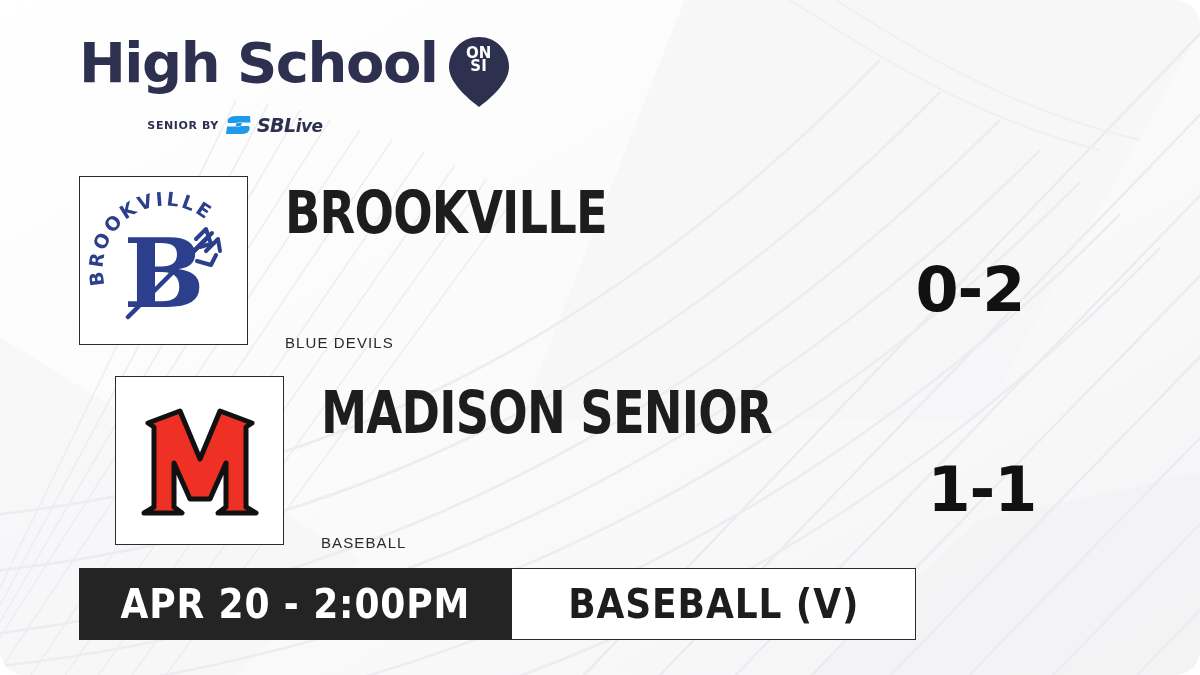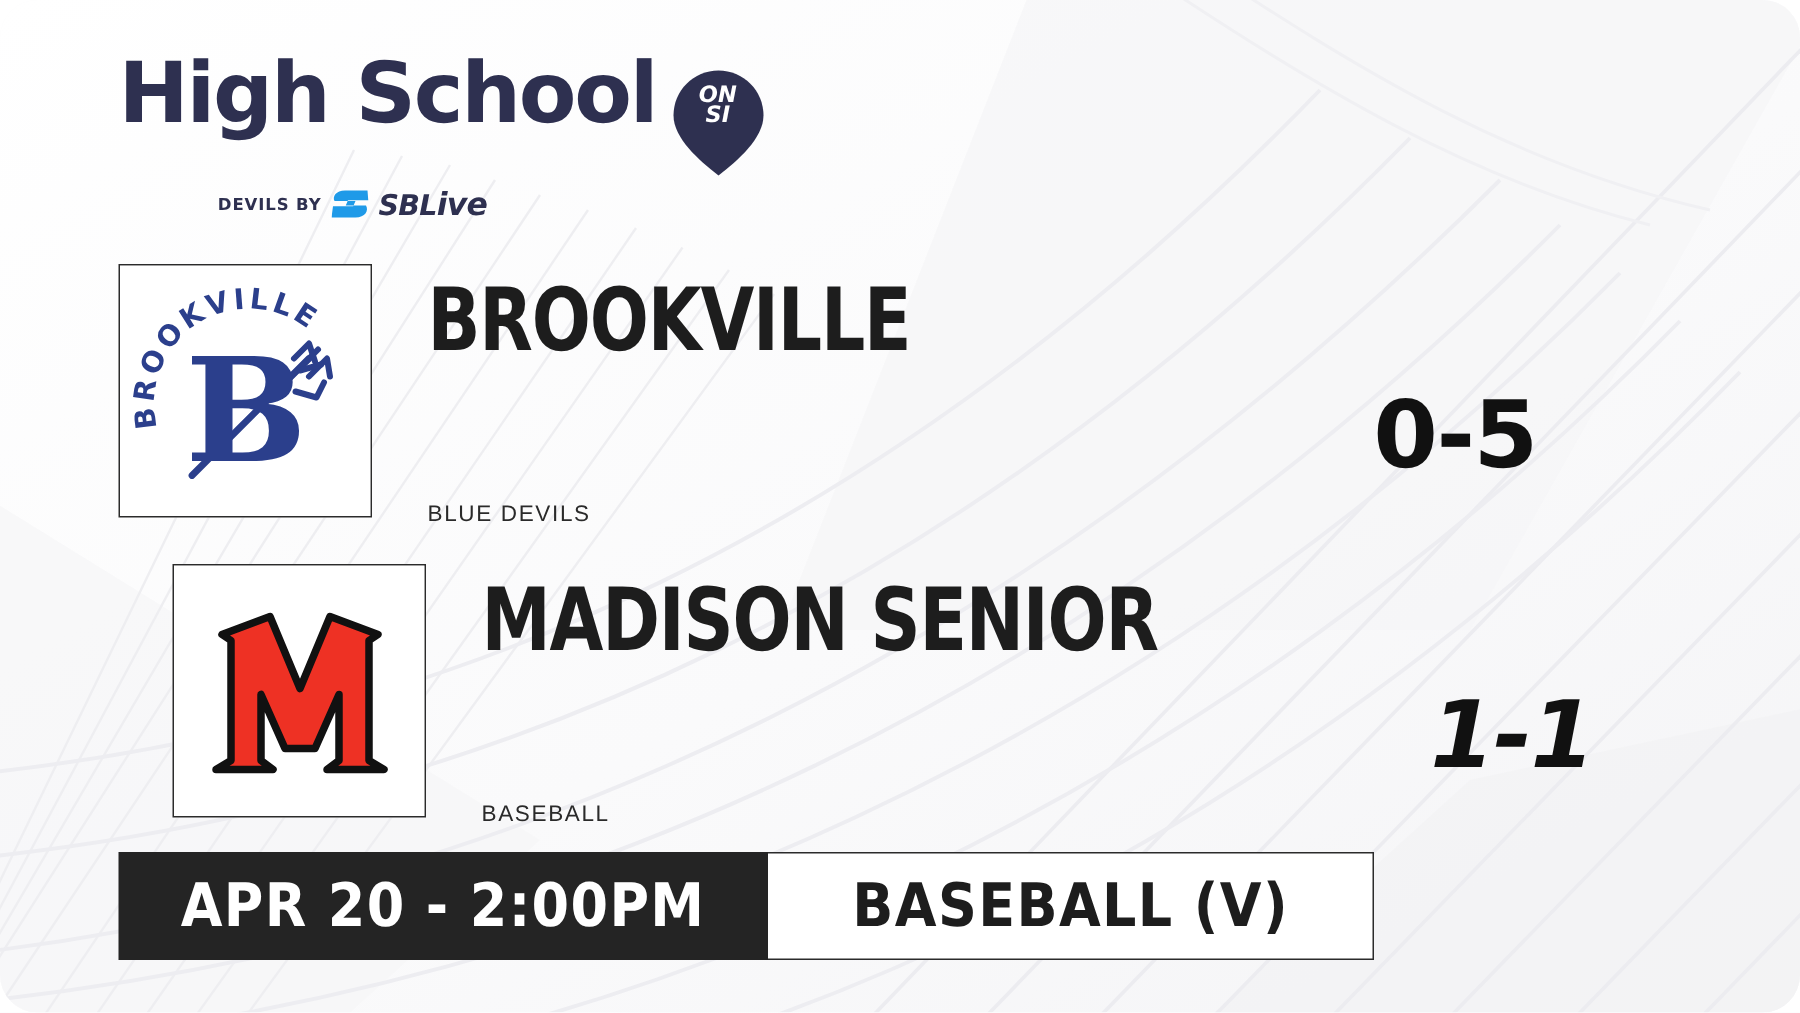--- a/index.html
+++ b/index.html
@@ -22,41 +22,41 @@
   #brandrow{display:flex;align-items:flex-start;}
   #brandtitle{
     font-family:"DejaVu Sans", sans-serif;
     font-weight:bold;
     font-size:56px;
     letter-spacing:-1.5px;
     line-height:58px;
     color:#2e3050;
     white-space:nowrap;
   }
-  #pin{position:relative;width:62px;height:72px;margin-left:10px;margin-top:12px;font-style:italic;}
+  #pin{position:relative;width:62px;height:72px;margin-left:10px;margin-top:2px;}
   #pin svg{display:block;}
   #pin .pintxt{
     position:absolute;left:0;top:11px;width:62px;text-align:center;
     font-family:"DejaVu Sans", sans-serif;font-weight:bold;color:#fff;
     line-height:13px;font-size:15px;letter-spacing:0px;
   }
   #poweredrow{
     display:flex;align-items:center;justify-content:center;
     width:300px;margin-top:6px;margin-left:6px;
   }
   #powered-label{
     font-family:"DejaVu Sans", sans-serif;font-weight:bold;
     font-size:11px;letter-spacing:0.6px;color:#2e3050;
   }
   #sb-mark{margin:0 5px 0 7px;display:block;}
   #sblive-text{
     font-family:"DejaVu Sans", sans-serif;font-weight:bold;font-style:italic;
     font-size:19px;letter-spacing:-0.5px;color:#2e3050;
   }
-  #sblive-text .lite{font-size:21px;}
+  #sblive-text .lite{font-size:17px;}
 
   
   .team{position:absolute;left:79px;}
   .team.t1{top:176px;}
   .team.t2{top:376px;}
   .logobox{
     position:absolute;left:0;top:0;width:169px;height:169px;
     border:1px solid #2b2b2b;background:#ffffff;
     box-sizing:border-box;overflow:hidden;
   }
@@ -76,21 +76,21 @@
     white-space:nowrap;
   }
   .record{
     position:absolute;
     font-family:"DejaVu Sans", sans-serif;font-weight:bold;
     font-size:62px;line-height:62px;color:#111111;
     letter-spacing:-1px;
     text-align:center;width:200px;
   }
   .record.r1{left:870px;top:259px;}
-  .record.r2{left:908px;top:459px;font-style:italic;}
+  .record.r2{left:882px;top:459px;}
 
   
   #banner{position:absolute;left:79px;top:568px;display:flex;height:72px;}
   #banner-date{
     background:#242424;color:#ffffff;
     display:flex;align-items:center;justify-content:center;
     padding:15px 22px;box-sizing:border-box;min-width:361px;
   }
   #banner-sport{
     background:#ffffff;color:#1d1d1d;
@@ -179,21 +179,21 @@
           <path d="M31 1 C14.4 1 1 14.4 1 31 C1 46 18 61 31 71 C44 61 61 46 61 31 C61 14.4 47.6 1 31 1 Z" fill="#2e3050"></path>
         </svg>
         <div class="pintxt">
           <div>ON</div>
           <div>SI</div>
         </div>
       </div>
     </div>
 
     <div id="poweredrow">
-      <span id="powered-label">DEVILS BY</span>
+      <span id="powered-label">SENIOR BY</span>
       <svg id="sb-mark" width="26" height="20" viewBox="0 0 26 20">
         <path d="M24 1 L9 1 C3 1 0.5 5 2 8 L16 8 L14.5 11.5 L1 11.5 L0 19 L16 19 C22.5 19 25 14.5 23 11 L9.5 11 L11 7.5 L24.5 7.5 Z" fill="#1f9ae8"></path>
         <path d="M23 2 L10 2 C5.5 2 3.5 5 4.6 7 L17 7 L16 9.6 L3.4 9.6 L2.6 15 L16.6 15 C21 15 23 12 21.7 10 L9.4 10 L10.4 7.4 L22.6 7.4 Z" fill="#36b0f2" opacity="0.0"></path>
       </svg>
       <span id="sblive-text"><span>SBL</span><span class="lite">ive</span></span>
     </div>
   </div>
 
   <div class="team t1" style="width:700px;height:180px;">
     <div class="logobox">
@@ -217,21 +217,21 @@
           <path d="M120 70 L134 66"></path>
           <path d="M117 84 L131 88 L136 78"></path>
         </g>
 
         <text x="84" y="130" text-anchor="middle" font-family="DejaVu Serif, serif" font-weight="bold" font-size="96" fill="#2b3f8c">B</text>
       </svg>
     </div>
     <div class="teamname">BROOKVILLE</div>
     <div class="mascot">BLUE DEVILS</div>
   </div>
-  <div class="record r1">0-5</div>
+  <div class="record r1">0-2</div>
 
   <div class="team t2" style="width:700px;height:180px;margin-left:36px;">
     <div class="logobox">
       <svg width="167" height="167" viewBox="0 0 167 167">
         <rect width="167" height="167" fill="#ffffff"></rect>
 
         <g transform="translate(2,4)">
           <path d="M30 42 L62 30 L82 78 L102 30 L134 42 L128 46 L128 126 L138 132 L100 132 L108 126 L108 82 L92 118 L72 118 L56 82 L56 126 L64 132 L26 132 L36 126 L36 46 Z" fill="#ee3124" stroke="#111111" stroke-width="5" stroke-linejoin="round"></path>
         </g>
       </svg>

